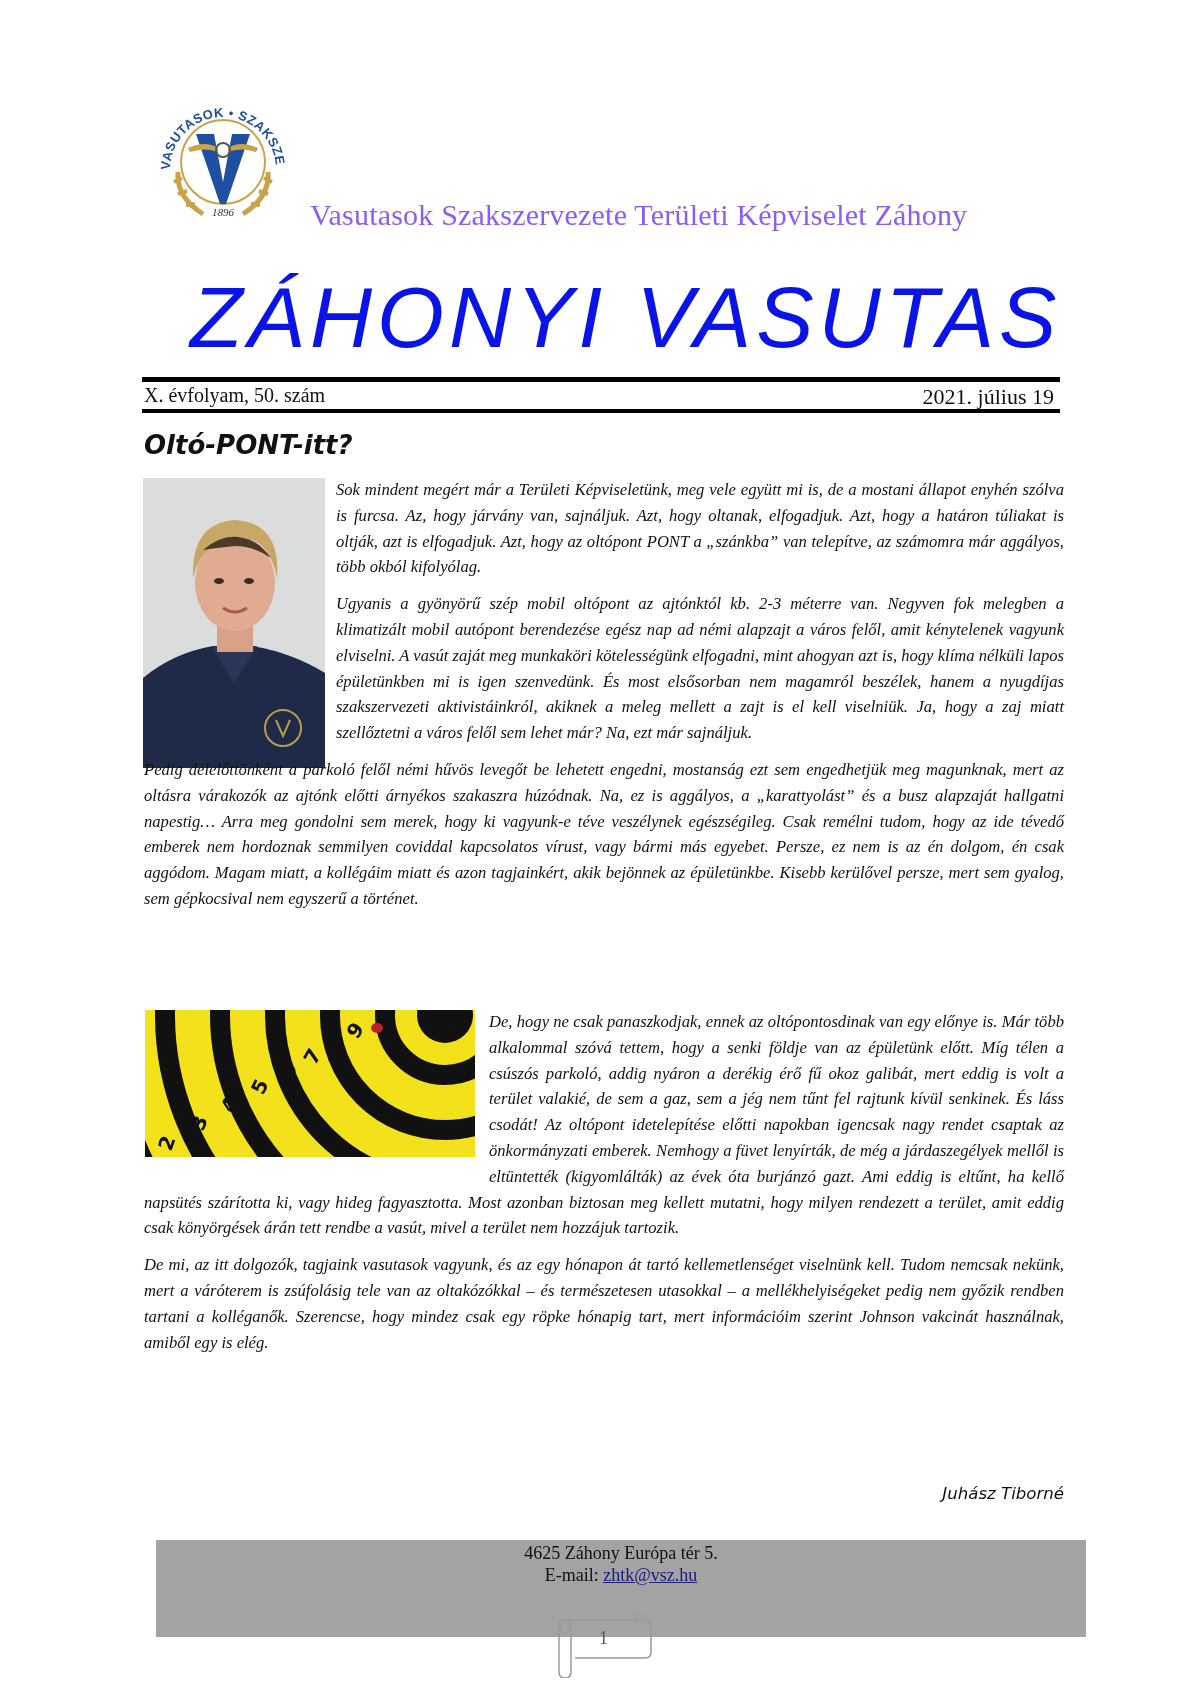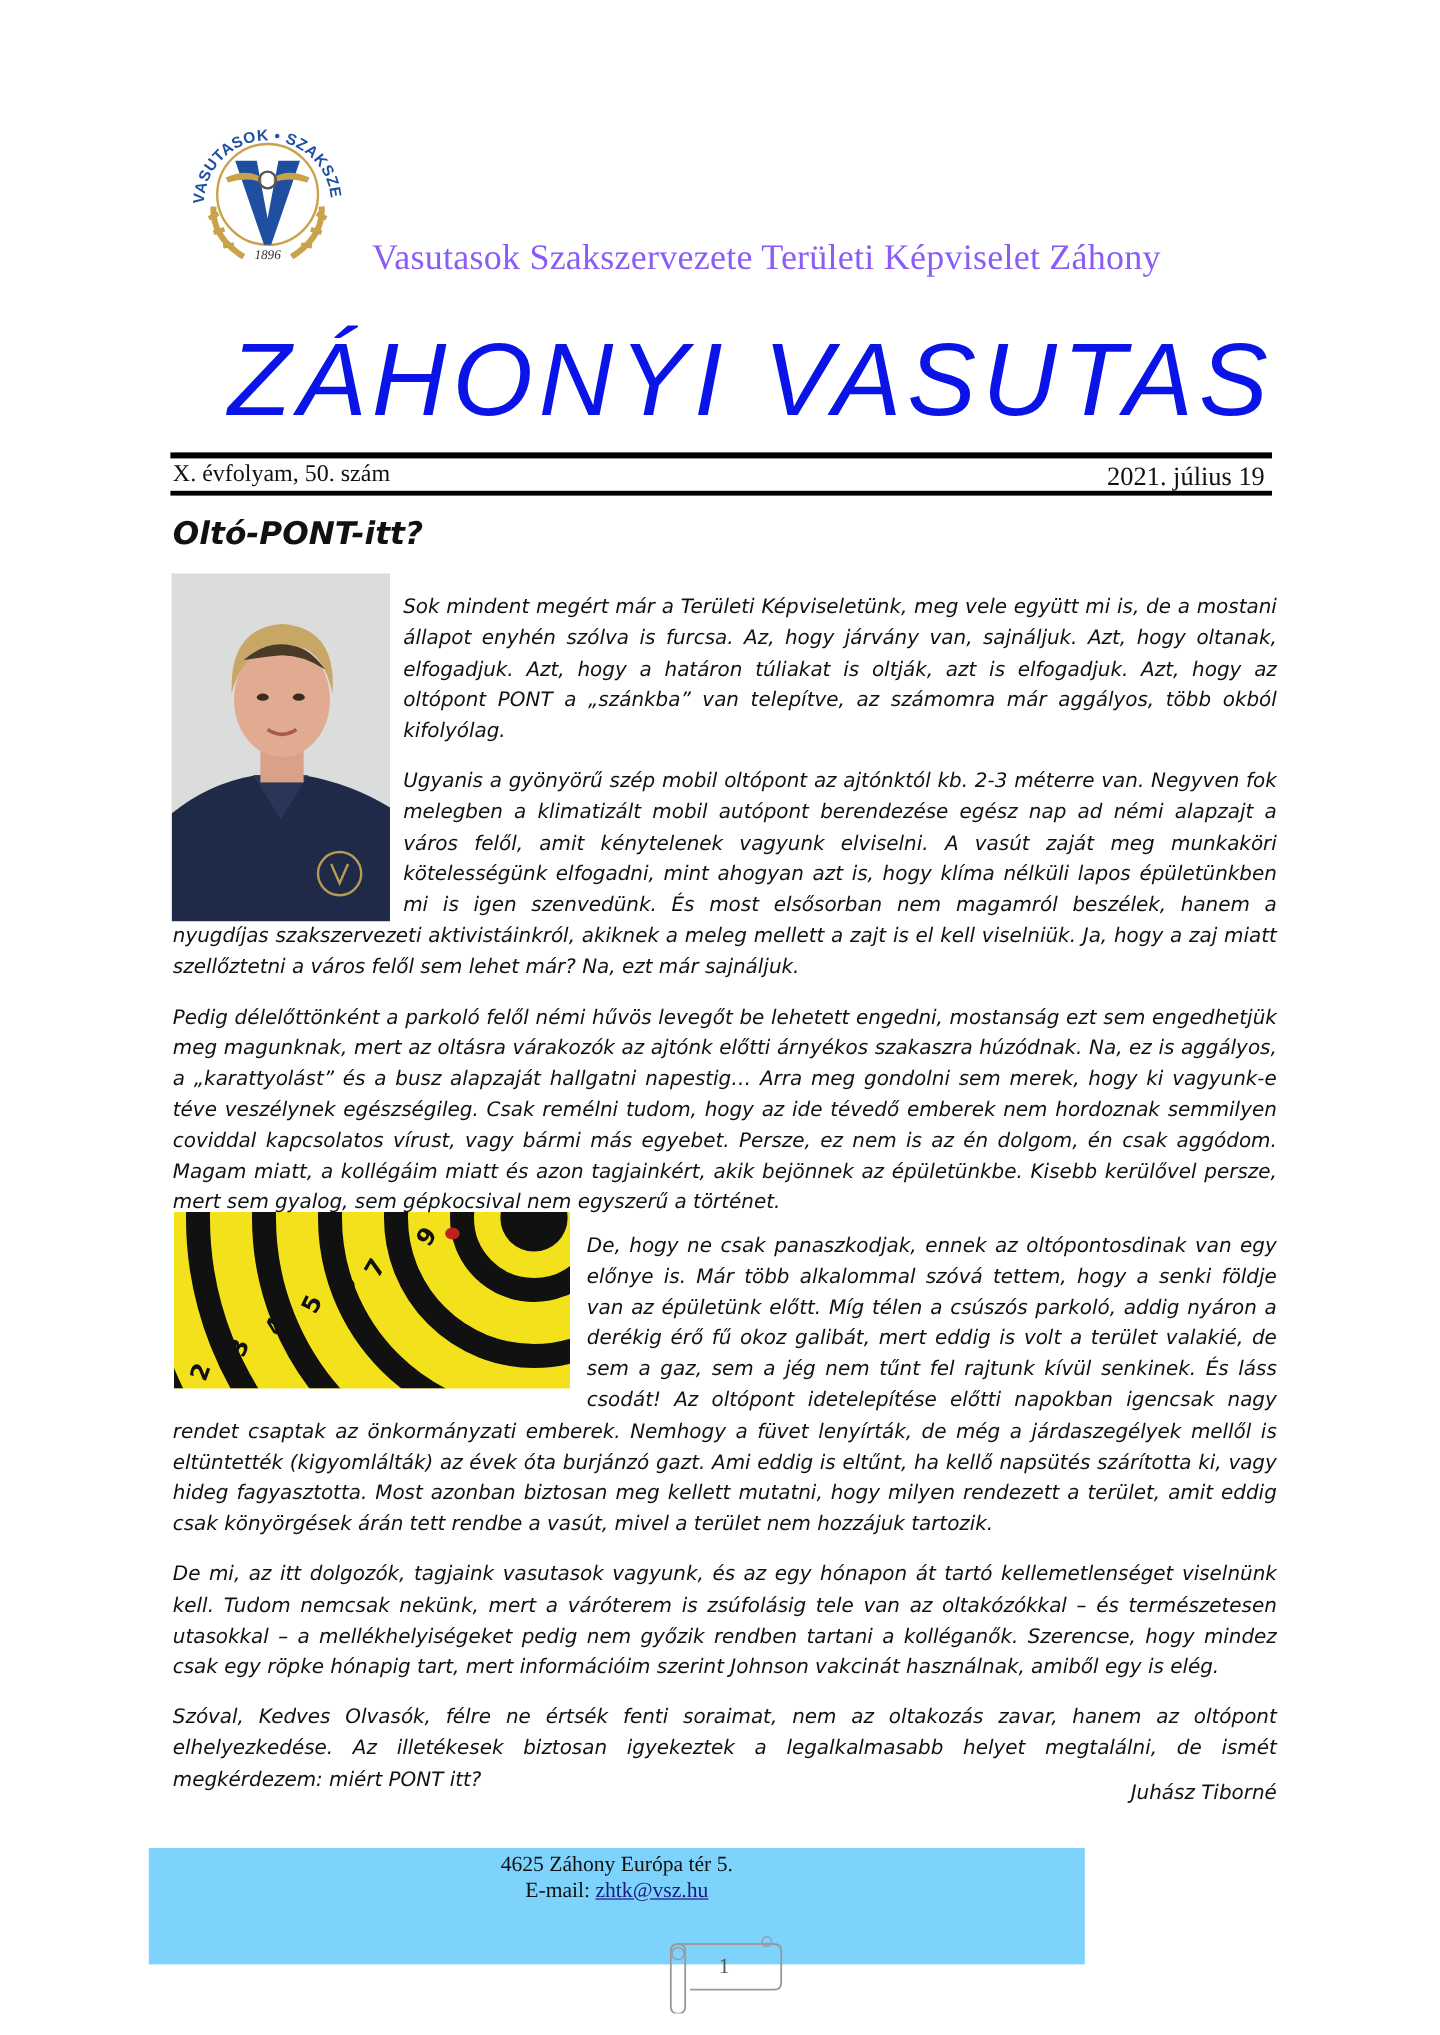--- a/index.html
+++ b/index.html
@@ -8,25 +8,25 @@
   .org-name { position: absolute; left: 310px; top: 198px; font-family: "Liberation Serif", serif; font-size: 30px; color: #8b5cf6; letter-spacing: 0.2px; }
   .masthead { position: absolute; left: 190px; top: 268px; font-family: Liberation Sans, sans-serif; font-style: italic; font-size: 86px; color: #0a14e6; letter-spacing: 5px; white-space: nowrap; }
   .rule-top { position: absolute; left: 142px; top: 377px; width: 918px; height: 5px; background: #000; }
   .issue-left { position: absolute; left: 144px; top: 384px; font-family: "Liberation Serif", serif; font-size: 20px; }
   .issue-right { position: absolute; right: 146px; top: 384px; font-family: "Liberation Serif", serif; font-size: 22px; }
   .rule-bottom { position: absolute; left: 142px; top: 409px; width: 918px; height: 4px; background: #000; }
   .article-title { position: absolute; left: 144px; top: 430px; font-family: "DejaVu Sans", sans-serif; font-weight: bold; font-style: italic; font-size: 26px; }
   .photo { position: absolute; left: 143px; top: 478px; width: 182px; height: 290px; overflow: hidden; background: #d9dcdb; }
   .dart { position: absolute; left: 145px; top: 1010px; width: 330px; height: 147px; overflow: hidden; background: #f5e21a; }
   .text { position: absolute; left: 144px; width: 920px; font-family: "DejaVu Sans", sans-serif; font-style: italic; font-size: 16.6px; line-height: 25.8px; text-align: justify; color: #111; }
-  .text p { margin: 16px 0 11px 0; }
+  .text p { margin: 0 0 11px 0; font-family: Liberation Serif, serif; }
   .float-l { float: left; width: 192px; height: 277px; }
   .float-l2 { float: left; width: 345px; height: 155px; }
   .signature { position: absolute; right: 136px; top: 1484px; font-family: "DejaVu Sans", sans-serif; font-style: italic; font-size: 16.6px; }
-  .footer { position: absolute; left: 124px; top: 1540px; width: 780px; height: 97px; background: #7dd3fc; text-align: center; font-family: "Liberation Serif", serif; font-size: 18px; line-height: 22px; padding-top: 2px; box-sizing: border-box; }
+  .footer { position: absolute; left: 156px; top: 1540px; width: 930px; height: 97px; background: #a3a3a3; text-align: center; font-family: "Liberation Serif", serif; font-size: 18px; line-height: 22px; padding-top: 2px; box-sizing: border-box; }
   .footer a { color: #1a1a80; text-decoration: underline; margin-top: 36px; }
   .page-num { position: absolute; left: 555px; top: 1612px; width: 100px; height: 66px; }
   .page-num span { position: absolute; left: 44px; top: 16px; font-family: "Liberation Serif", serif; font-size: 18px; color: #555; }
 </style>
 </head>
 <body>
 
 <div class="logo">
   <svg width="150" height="135" viewBox="0 0 150 135">
     <defs>
@@ -104,21 +104,20 @@
   <div class="float-l"></div>
   <p>Sok mindent megért már a Területi Képviseletünk, meg vele együtt mi is, de a mostani állapot enyhén szólva is furcsa. Az, hogy járvány van, sajnáljuk. Azt, hogy oltanak, elfogadjuk. Azt, hogy a határon túliakat is oltják, azt is elfogadjuk. Azt, hogy az oltópont PONT a „szánkba” van telepítve, az számomra már aggályos, több okból kifolyólag.</p>
   <p>Ugyanis a gyönyörű szép mobil oltópont az ajtónktól kb. 2-3 méterre van. Negyven fok melegben a klimatizált mobil autópont berendezése egész nap ad némi alapzajt a város felől, amit kénytelenek vagyunk elviselni. A vasút zaját meg munkaköri kötelességünk elfogadni, mint ahogyan azt is, hogy klíma nélküli lapos épületünkben mi is igen szenvedünk. És most elsősorban nem magamról beszélek, hanem a nyugdíjas szakszervezeti aktivistáinkról, akiknek a meleg mellett a zajt is el kell viselniük. Ja, hogy a zaj miatt szellőztetni a város felől sem lehet már? Na, ezt már sajnáljuk.</p>
   <p>Pedig délelőttönként a parkoló felől némi hűvös levegőt be lehetett engedni, mostanság ezt sem engedhetjük meg magunknak, mert az oltásra várakozók az ajtónk előtti árnyékos szakaszra húzódnak. Na, ez is aggályos, a „karattyolást” és a busz alapzaját hallgatni napestig… Arra meg gondolni sem merek, hogy ki vagyunk-e téve veszélynek egészségileg. Csak remélni tudom, hogy az ide tévedő emberek nem hordoznak semmilyen coviddal kapcsolatos vírust, vagy bármi más egyebet. Persze, ez nem is az én dolgom, én csak aggódom. Magam miatt, a kollégáim miatt és azon tagjainkért, akik bejönnek az épületünkbe. Kisebb kerülővel persze, mert sem gyalog, sem gépkocsival nem egyszerű a történet.</p>
 </div>
 
 <div class="text" style="top: 1009px;">
   <div class="float-l2"></div>
   <p>De, hogy ne csak panaszkodjak, ennek az oltópontosdinak van egy előnye is. Már több alkalommal szóvá tettem, hogy a senki földje van az épületünk előtt. Míg télen a csúszós parkoló, addig nyáron a derékig érő fű okoz galibát, mert eddig is volt a terület valakié, de sem a gaz, sem a jég nem tűnt fel rajtunk kívül senkinek. És láss csodát! Az oltópont idetelepítése előtti napokban igencsak nagy rendet csaptak az önkormányzati emberek. Nemhogy a füvet lenyírták, de még a járdaszegélyek mellől is eltüntették (kigyomlálták) az évek óta burjánzó gazt. Ami eddig is eltűnt, ha kellő napsütés szárította ki, vagy hideg fagyasztotta. Most azonban biztosan meg kellett mutatni, hogy milyen rendezett a terület, amit eddig csak könyörgések árán tett rendbe a vasút, mivel a terület nem hozzájuk tartozik.</p>
   <p>De mi, az itt dolgozók, tagjaink vasutasok vagyunk, és az egy hónapon át tartó kellemetlenséget viselnünk kell. Tudom nemcsak nekünk, mert a váróterem is zsúfolásig tele van az oltakózókkal – és természetesen utasokkal – a mellékhelyiségeket pedig nem győzik rendben tartani a kolléganők. Szerencse, hogy mindez csak egy röpke hónapig tart, mert információim szerint Johnson vakcinát használnak, amiből egy is elég.</p>
-  <p>Szóval, Kedves Olvasók, félre ne értsék fenti soraimat, nem az oltakozás zavar, hanem az oltópont elhelyezkedése. Az illetékesek biztosan igyekeztek a legalkalmasabb helyet megtalálni, de ismét megkérdezem: miért PONT itt?</p>
 </div>
 
 <div class="signature">Juhász Tiborné</div>
 
 <div class="footer">
   <div>4625 Záhony Európa tér 5.</div>
   <div>
     <span>E-mail: </span><a>zhtk@vsz.hu</a>
   </div>
 </div>

